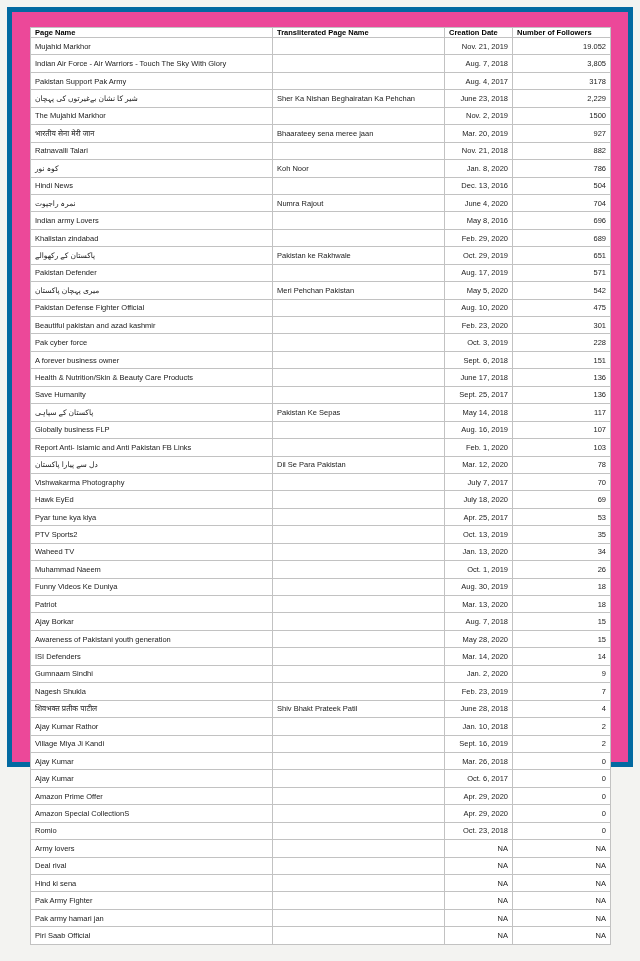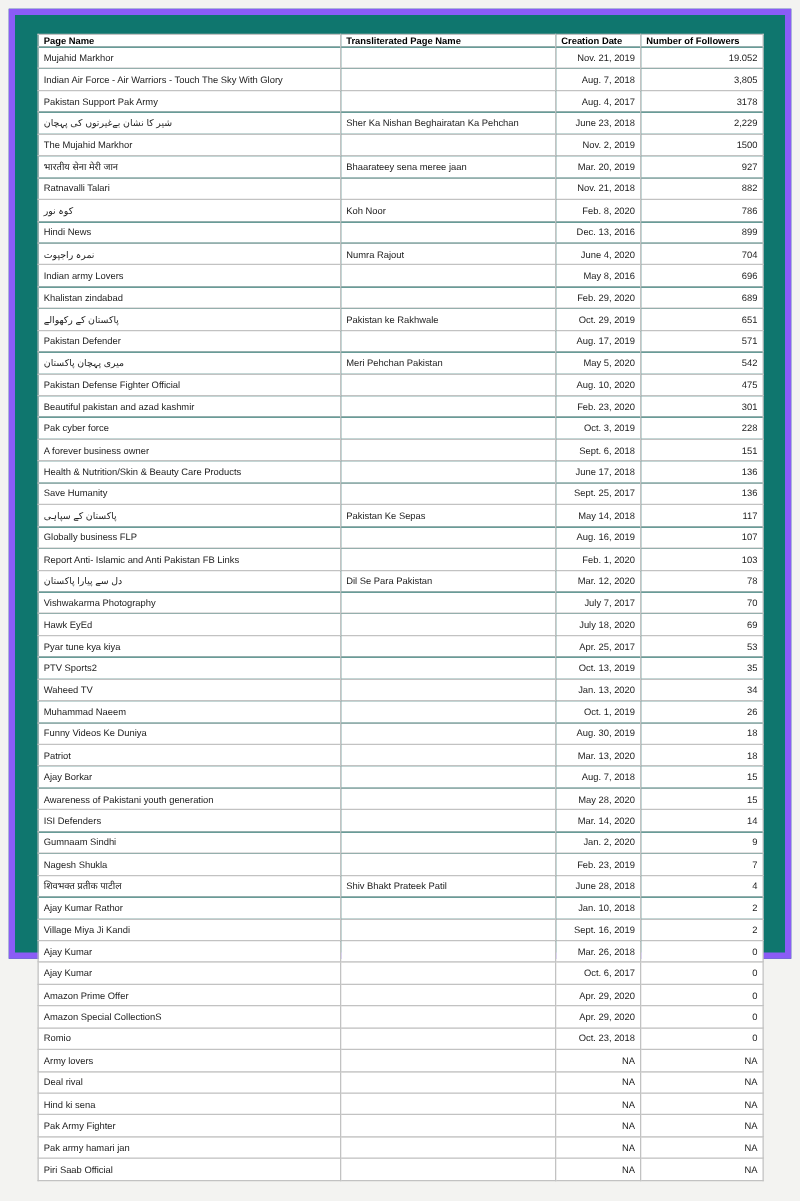--- a/index.html
+++ b/index.html
@@ -14,22 +14,22 @@
     font-family: "Liberation Sans", sans-serif;
     overflow: hidden;
   }
   .page-frame {
     position: absolute;
     left: 7px;
     top: 7px;
     width: 626px;
     height: 760px;
     box-sizing: border-box;
-    border: 5px solid #8b5cf6;
-    background: #0f766e;
+    border: 5px solid #0369a1;
+    background: #ec4899;
   }
   table.report-table {
     position: absolute;
     left: 18px;
     top: 15px;
     width: 580px;
     height: 918px;
     border-collapse: collapse;
     table-layout: fixed;
   }
@@ -118,28 +118,28 @@
         </tr>
         <tr>
           <td>Ratnavalli Talari</td>
           <td></td>
           <td>Nov. 21, 2018</td>
           <td>882</td>
         </tr>
         <tr>
           <td>کوہ نور</td>
           <td>Koh Noor</td>
-          <td>Feb. 8, 2020</td>
+          <td>Jan. 8, 2020</td>
           <td>786</td>
         </tr>
         <tr>
           <td>Hindi News</td>
           <td></td>
           <td>Dec. 13, 2016</td>
-          <td>899</td>
+          <td>504</td>
         </tr>
         <tr>
           <td>نمرہ راجپوت</td>
           <td>Numra Rajout</td>
           <td>June 4, 2020</td>
           <td>704</td>
         </tr>
         <tr>
           <td>Indian army Lovers</td>
           <td></td>

